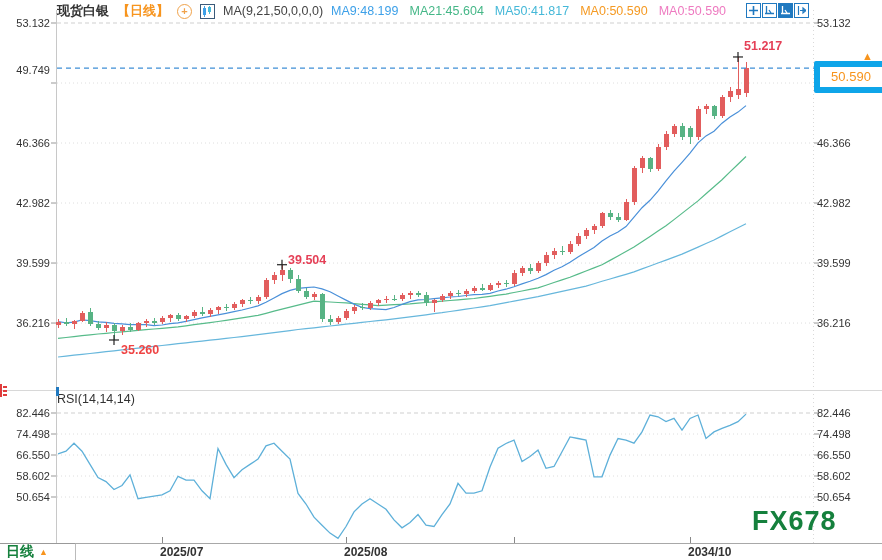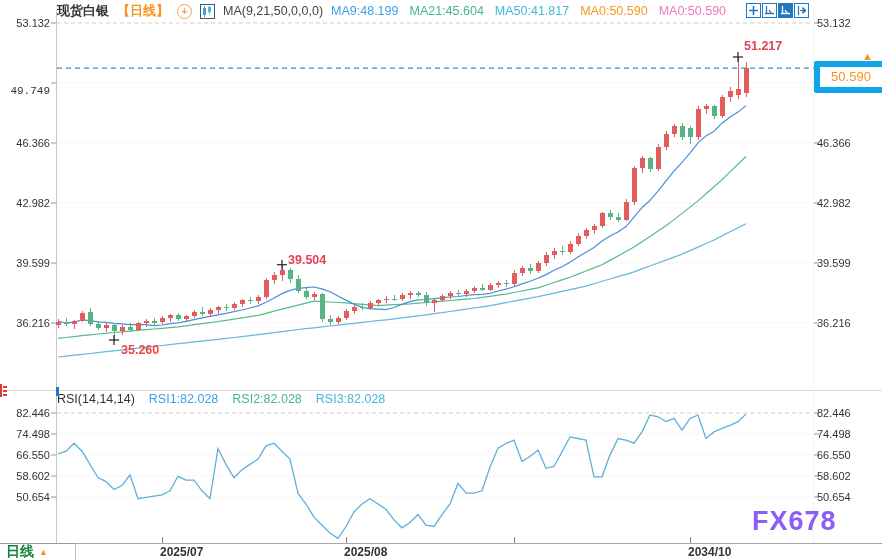--- a/index.html
+++ b/index.html
@@ -35,21 +35,21 @@
   
   #badge{position:absolute;left:814px;top:61px;width:62px;height:20px;border:6px solid #0ea5e9;border-radius:2px;
          background:#fff;color:#f7941d;font-size:13px;line-height:20px;text-align:center;}
   #badge-arrow{position:absolute;left:862px;top:50px;color:#f7941d;font-size:11px;}
   
   #tab{position:absolute;left:0;top:543px;width:76px;height:17px;background:#fff;border-top:1px solid #999;
        border-right:1px solid #bbb;display:flex;align-items:center;padding-left:6px;gap:5px;box-sizing:border-box;}
   #tab .t1{color:#15803d;font-weight:700;font-size:14px;}
   #tab .t2{color:#f7941d;font-size:9px;}
   
-  #wm{position:absolute;left:752px;top:506px;font-size:27px;font-weight:700;color:#8b5cf6;letter-spacing:1px;}
+  #wm{position:absolute;left:752px;top:506px;font-size:27px;font-weight:700;color:#15803d;letter-spacing:1px;}
   
   #handle{position:absolute;left:0;top:384px;width:7px;height:13px;border-left:2px solid #e03c3c;padding-left:1px;}
   #handle i{display:block;width:4px;height:2px;background:#e03c3c;margin-top:2px;}
   #bluemark{position:absolute;left:56px;top:387px;width:3px;height:9px;background:#2079c0;}
 </style>
 </head>
 <body>
 
 <div id="app">
 
@@ -322,21 +322,21 @@
     </div>
     <div class="tbtn">
       <svg width="9" height="9">
           <path d="M1.5 0v9M3 4.5h6M6 2l3 2.5L6 7z" stroke="#2079c0" stroke-width="1.2" fill="none"></path>
         </svg>
     </div>
   </div>
 
   <div id="yl-main-left">
       <div class="ylab left" style="left: 0px; top: 16px;">53.132</div>
-      <div class="ylab left" style="left: 0px; top: 84px; font-family: Liberation Mono, monospace;">49.749</div>
+      <div class="ylab left" style="left: 0px; top: 63px;">49.749</div>
       <div class="ylab left" style="left: 0px; top: 136.009px;">46.366</div>
       <div class="ylab left" style="left: 0px; top: 196.031px;">42.982</div>
       <div class="ylab left" style="left: 0px; top: 256.035px;">39.599</div>
       <div class="ylab left" style="left: 0px; top: 316.039px;">36.216</div>
     </div>
   <div id="yl-main-right">
       <div class="ylab" style="left: 817px; top: 16px;">53.132</div>
       <div class="ylab" style="left: 817px; top: 136.009px;">46.366</div>
       <div class="ylab" style="left: 817px; top: 196.031px;">42.982</div>
       <div class="ylab" style="left: 817px; top: 256.035px;">39.599</div>
@@ -358,25 +358,20 @@
     </div>
   <div id="xlabels">
       <div class="xlab" style="left: 160px;">2025/07</div>
       <div class="xlab" style="left: 344px;">2025/08</div>
       <div class="xlab" style="left: 512px; margin-top: 21px;">2025/09</div>
       <div class="xlab" style="left: 688px;">2034/10</div>
     </div>
 
   <div id="rsihdr">
     <span class="rsiname">RSI(14,14,14)</span>
-    <span id="rsivals" style="display:flex;gap:14px;">
-        <span class="rsival" style="color: rgb(61, 160, 232);">RSI1:82.028</span>
-        <span class="rsival" style="color: rgb(69, 183, 135);">RSI2:82.028</span>
-        <span class="rsival" style="color: rgb(69, 184, 216);">RSI3:82.028</span>
-      </span>
   </div>
 
   <div class="ann red" style="left:744px;top:39px">51.217</div>
   <div class="ann red" style="left:288px;top:253px">39.504</div>
   <div class="ann green" style="left:121px;top:343px">35.260</div>
 
   <div id="badge">50.590</div>
   <div id="badge-arrow">▲</div>
 
   <div id="handle">

